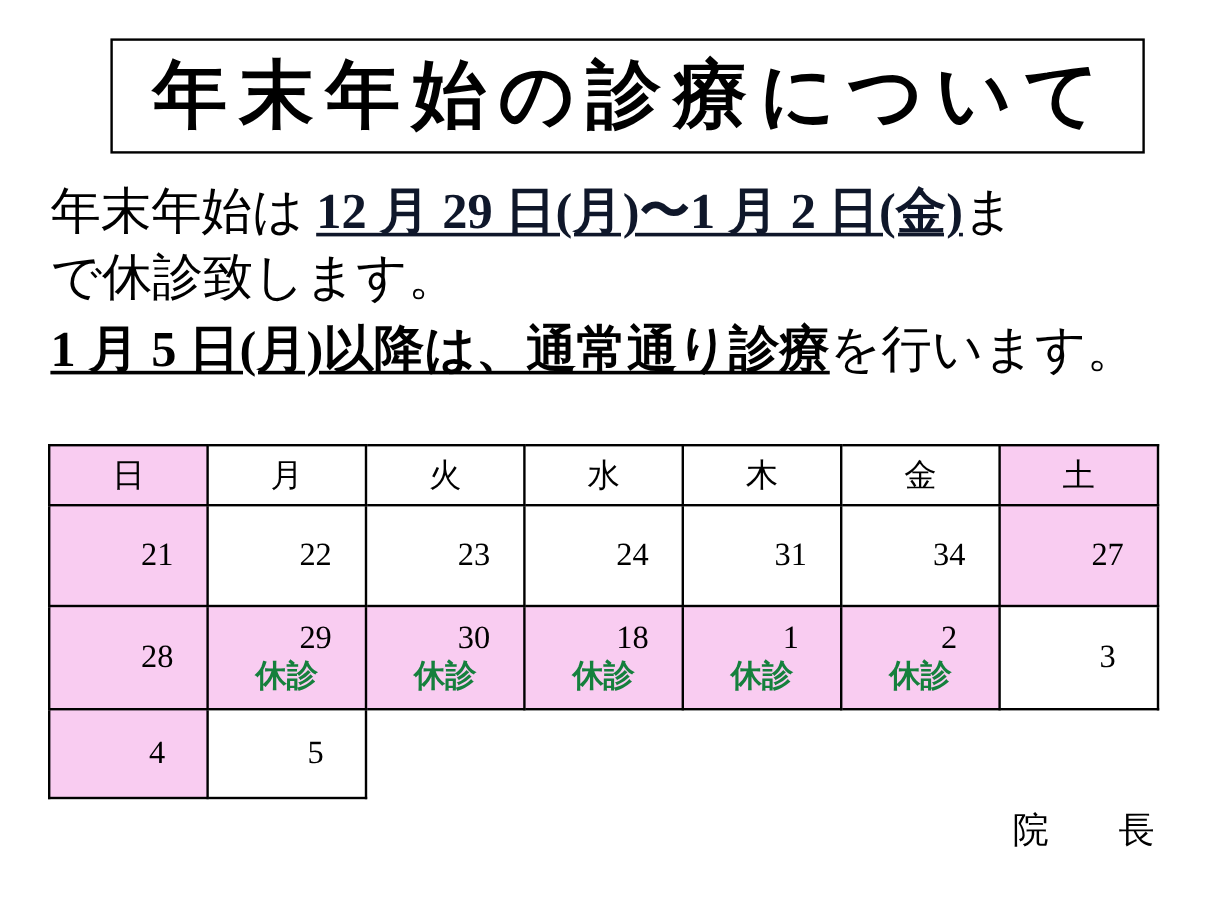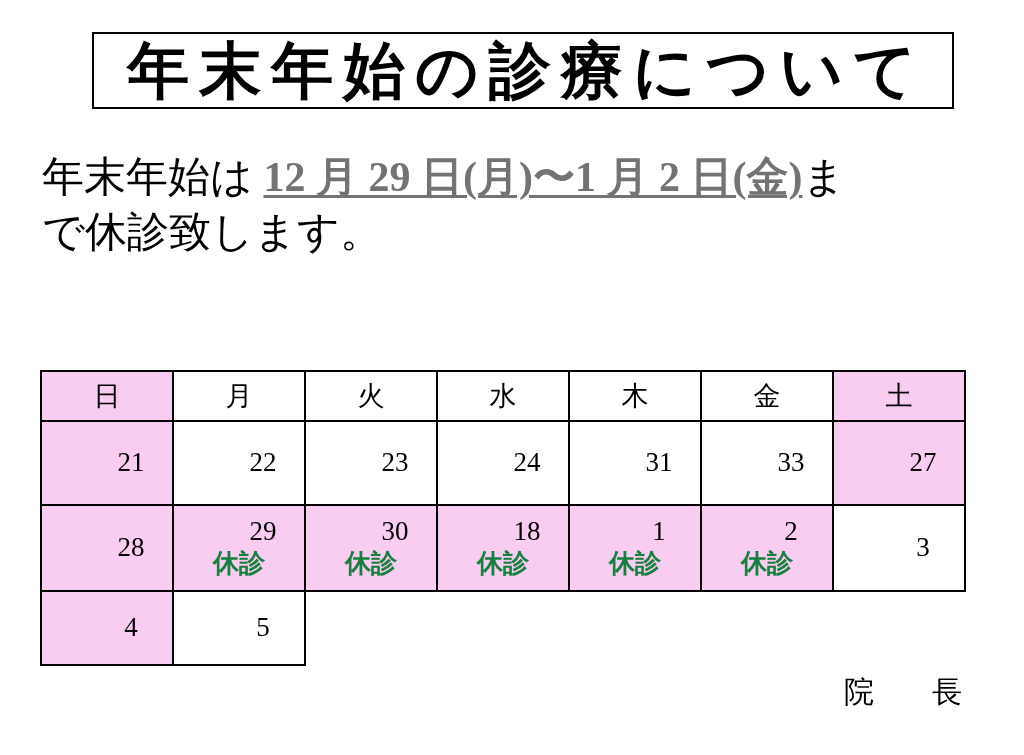--- a/index.html
+++ b/index.html
@@ -15,21 +15,21 @@
     color: #000000;
     overflow: hidden;
   }
 
   
   .title-box {
     position: absolute;
     left: 92px;
     top: 32px;
     width: 862px;
-    height: 77px;
+    height: 96px;
     border: 2px solid #000000;
     box-sizing: border-box;
     display: flex;
     align-items: center;
     justify-content: center;
   }
   .title-text {
     font-size: 62px;
     font-weight: bold;
     letter-spacing: 10px;
@@ -45,21 +45,21 @@
     top: 150px;
     width: 960px;
   }
   .line {
     font-size: 42px;
     line-height: 1.32;
     white-space: nowrap;
   }
   .line-1, .line-2 { font-weight: normal; }
   .red-underline {
-    color: #737373;
+    color: #0f172a;
     font-weight: bold;
     text-decoration: underline;
     text-decoration-thickness: 3px;
     text-underline-offset: 4px;
   }
   .line-3 {
     font-weight: bold;
     margin-top: 4px;
   }
   .black-underline {
@@ -121,20 +121,23 @@
 
 <div class="title-box">
   <div class="title-text">年末年始の診療について</div>
 </div>
 
 <div class="body-block">
   <div class="line line-1">
     <span>年末年始は </span><span class="red-underline">12 月 29 日(月)〜1 月 2 日(金)</span><span>ま</span>
   </div>
   <div class="line line-2">で休診致します。</div>
+  <div class="line line-3">
+    <span class="black-underline">1 月 5 日(月)以降は、通常通り診療</span><span class="tail">を行います。</span>
+  </div>
 </div>
 
 <table class="calendar">
   <tbody>
     <tr class="head">
       <td class="cell-pink">日</td>
       <td>月</td>
       <td>火</td>
       <td>水</td>
       <td>木</td>
@@ -152,21 +155,21 @@
       <td>
         <span class="daynum">23</span>
       </td>
       <td>
         <span class="daynum">24</span>
       </td>
       <td>
         <span class="daynum">31</span>
       </td>
       <td>
-        <span class="daynum">33</span>
+        <span class="daynum">34</span>
       </td>
       <td class="cell-pink">
         <span class="daynum">27</span>
       </td>
     </tr>
 
     <tr class="week-2">
       <td class="cell-pink">
         <span class="daynum">28</span>
       </td>

